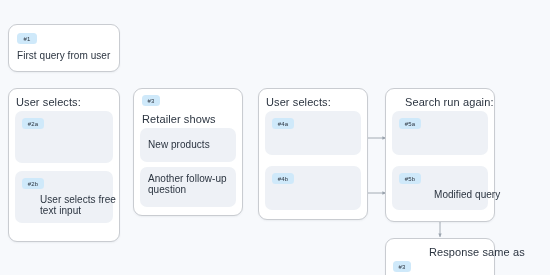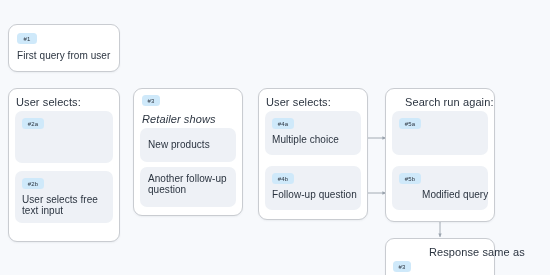--- a/index.html
+++ b/index.html
@@ -92,44 +92,42 @@
   <div class="card" style="left:8px; top:24px; width:112px; height:48px;"></div>
   <div class="badge" style="left:17px; top:33px; width:20px; height:11px;">#1</div>
   <div class="subtext" style="left:17px; top:51px; width:96px;">First query from user</div>
 
   <div class="card" style="left:8px; top:88px; width:112px; height:154px;"></div>
   <div class="card-title" style="left:16px; top:96px;">User selects:</div>
   <div class="subcard" style="left:15px; top:111px; width:98px; height:52px;"></div>
   <div class="badge" style="left:22px; top:118px; width:22px; height:11px;">#2a</div>
   <div class="subcard" style="left:15px; top:171px; width:98px; height:52px;"></div>
   <div class="badge" style="left:22px; top:178px; width:22px; height:11px;">#2b</div>
-  <div class="subtext" style="left:22px; top:195px; width:86px;">User selects free text input</div>
+  <div class="subtext" style="left:40px; top:195px; width:86px;">User selects free text input</div>
 
   <div class="card" style="left:133px; top:88px; width:110px; height:128px;"></div>
   <div class="badge" style="left:142px; top:95px; width:18px; height:11px;">#3</div>
-  <div class="card-title" style="left:142px; top:113px;font-style:italic;">Retailer shows</div>
+  <div class="card-title" style="left:142px; top:113px;">Retailer shows</div>
   <div class="subcard" style="left:140px; top:128px; width:96px; height:34px;"></div>
   <div class="subtext" style="left:148px; top:140px; width:84px;">New products</div>
   <div class="subcard" style="left:140px; top:167px; width:96px; height:40px;"></div>
   <div class="subtext" style="left:148px; top:174px; width:82px;">Another follow-up question</div>
 
   <div class="card" style="left:258px; top:88px; width:110px; height:132px;"></div>
   <div class="card-title" style="left:266px; top:96px;">User selects:</div>
   <div class="subcard" style="left:265px; top:111px; width:96px; height:44px;"></div>
   <div class="badge" style="left:272px; top:118px; width:22px; height:11px;">#4a</div>
-  <div class="subtext" style="left:272px; top:135px; width:84px;">Multiple choice</div>
   <div class="subcard" style="left:265px; top:166px; width:96px; height:44px;"></div>
   <div class="badge" style="left:272px; top:173px; width:22px; height:11px;">#4b</div>
-  <div class="subtext" style="left:272px; top:190px; width:86px;">Follow-up question</div>
 
   <div class="card" style="left:385px; top:88px; width:110px; height:134px;"></div>
   <div class="card-title" style="left:393px; top:96px;padding-left:12px;">Search run again:</div>
   <div class="subcard" style="left:392px; top:111px; width:96px; height:44px;"></div>
   <div class="badge" style="left:399px; top:118px; width:22px; height:11px;">#5a</div>
   <div class="subcard" style="left:392px; top:166px; width:96px; height:44px;"></div>
   <div class="badge" style="left:399px; top:173px; width:22px; height:11px;">#5b</div>
-  <div class="subtext" style="left:402px; top:190px; width:86px;padding-left:20px;">Modified query</div>
+  <div class="subtext" style="left:414px; top:190px; width:86px;padding-left:20px;">Modified query</div>
 
   <div class="card" style="left:385px; top:238px; width:110px; height:54px;"></div>
   <div class="card-title" style="left:393px; top:246px;padding-left:36px;">Response same as</div>
   <div class="badge" style="left:393px; top:261px; width:18px; height:11px;">#3</div>
 
 </div>
 
 </body></html>

